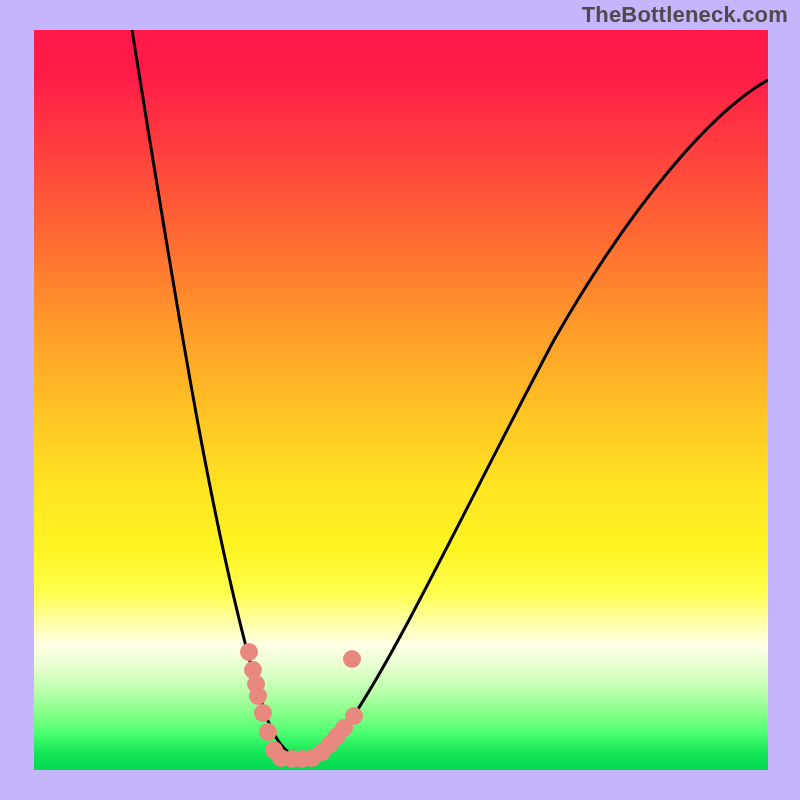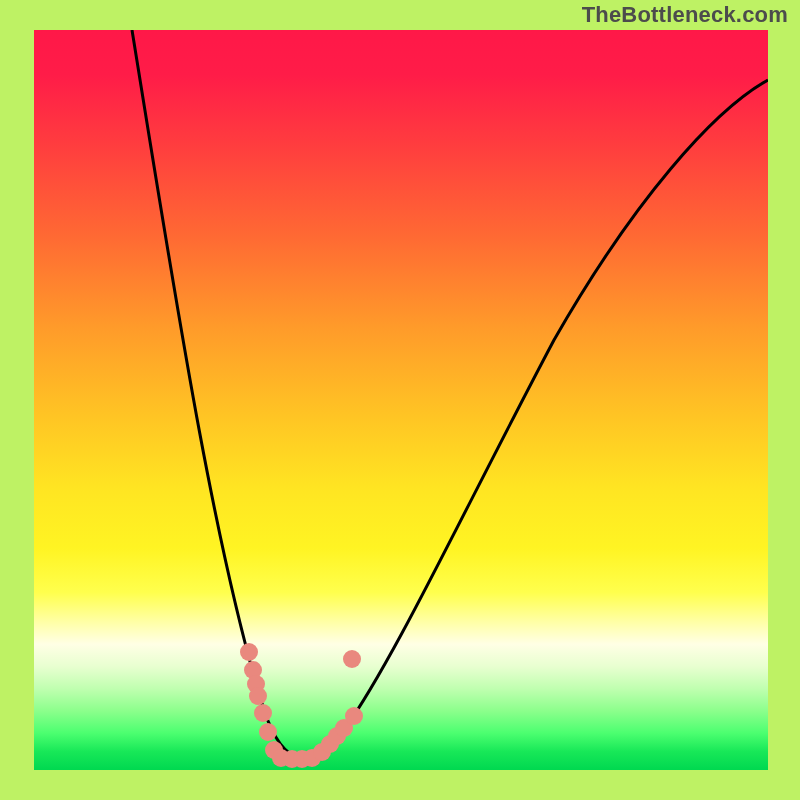--- a/index.html
+++ b/index.html
@@ -10,21 +10,21 @@
     background: #000;
     overflow: hidden;
     font-family: Arial, Helvetica, sans-serif;
   }
   .frame {
     position: absolute;
     top: 0;
     left: 0;
     width: 800px;
     height: 800px;
-    background: #bef264;
+    background: #c4b5fd;
   }
   .watermark {
     position: absolute;
     top: 2px;
     right: 12px;
     color: #4c4c4c;
     font-size: 22px;
     font-weight: 600;
     letter-spacing: 0.2px;
     z-index: 10;

